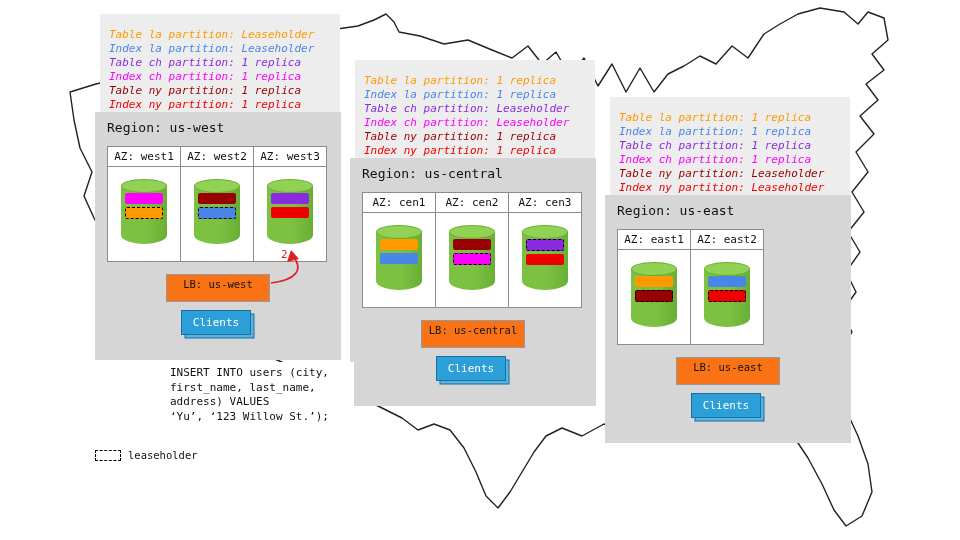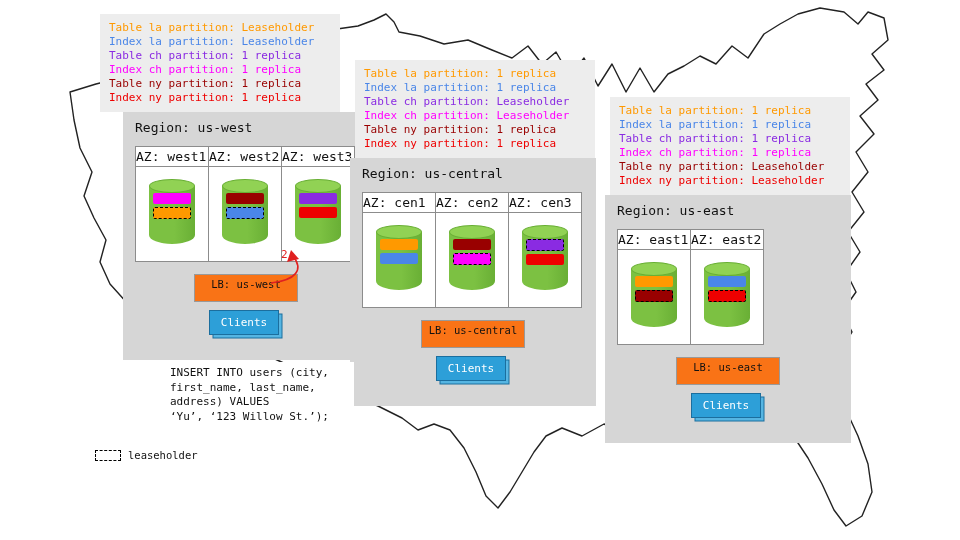--- a/index.html
+++ b/index.html
@@ -4,40 +4,40 @@
 <style>
   * { margin:0; padding:0; box-sizing:border-box; }
   html,body { width:960px; height:540px; background:#ffffff; overflow:hidden;
               font-family:"DejaVu Sans Mono","Liberation Mono",monospace; }
   #canvas { position:relative; width:960px; height:540px; background:#fff; }
 
   #map-svg { position:absolute; left:0; top:0; }
   #map-svg path { stroke:var(--map_stroke,#222); fill:none; stroke-width:1.4;
                   stroke-linejoin:round; stroke-linecap:round; }
 
-  .legend-box { position:absolute; width:240px; height:98px; padding:7px 9px;
-                background:var(--legend_gray,#ededed); z-index:3; }
+  .legend-box { position:absolute; width:240px; height:98px; padding:14px 9px;
+                background:var(--legend_gray,#ededed); z-index:3;font-style:italic; }
   .legend-line { font-size:11px; line-height:14px; white-space:pre; }
 
   .region-panel { position:absolute; width:246px; height:248px;
                   background:var(--panel_gray,#d6d6d6); z-index:2; }
   .legend-west    { left:100px; top:14px; }
-  .region-west    { left:95px;  top:112px;margin-left:28px; }
+  .region-west    { left:95px;  top:112px; }
   .legend-central { left:355px; top:60px; }
   .region-central { left:350px; top:158px; }
   .legend-east    { left:610px; top:97px; }
   .region-east    { left:605px; top:195px; }
 
   .region-title { position:absolute; left:12px; top:8px; font-size:13px; color:#111; }
 
   .az-row { position:absolute; left:12px; top:34px; display:flex; }
   .az-box { width:74px; height:116px; background:#fff;
             border:1px solid var(--box_border,#8c8c8c); margin-left:-1px; position:relative; }
   .az-box:first-child { margin-left:0; }
-  .az-label { height:20px; line-height:19px; text-align:left; font-size:13px;
+  .az-label { height:20px; line-height:19px; text-align:center; font-size:11px;
               border-bottom:1px solid var(--box_border,#8c8c8c); color:#111; }
 
   .cylinder { position:absolute; left:13px; top:32px; width:46px; height:72px; }
   .cyl-body { position:absolute; left:0; top:7px; width:46px; height:58px;
               background:linear-gradient(90deg, var(--cylinder_green,#7cc142) 0%,
                          var(--cylinder_green,#7cc142) 55%, var(--cylinder_dark_green,#69af35) 100%);
               border-radius:0 0 23px 23px / 0 0 9px 9px; }
   .cyl-top  { position:absolute; left:0; top:0; width:46px; height:14px;
               background:var(--cylinder_top_green,#91d254);
               border:1px solid var(--cylinder_dark_green,#69af35); border-radius:50%; }

